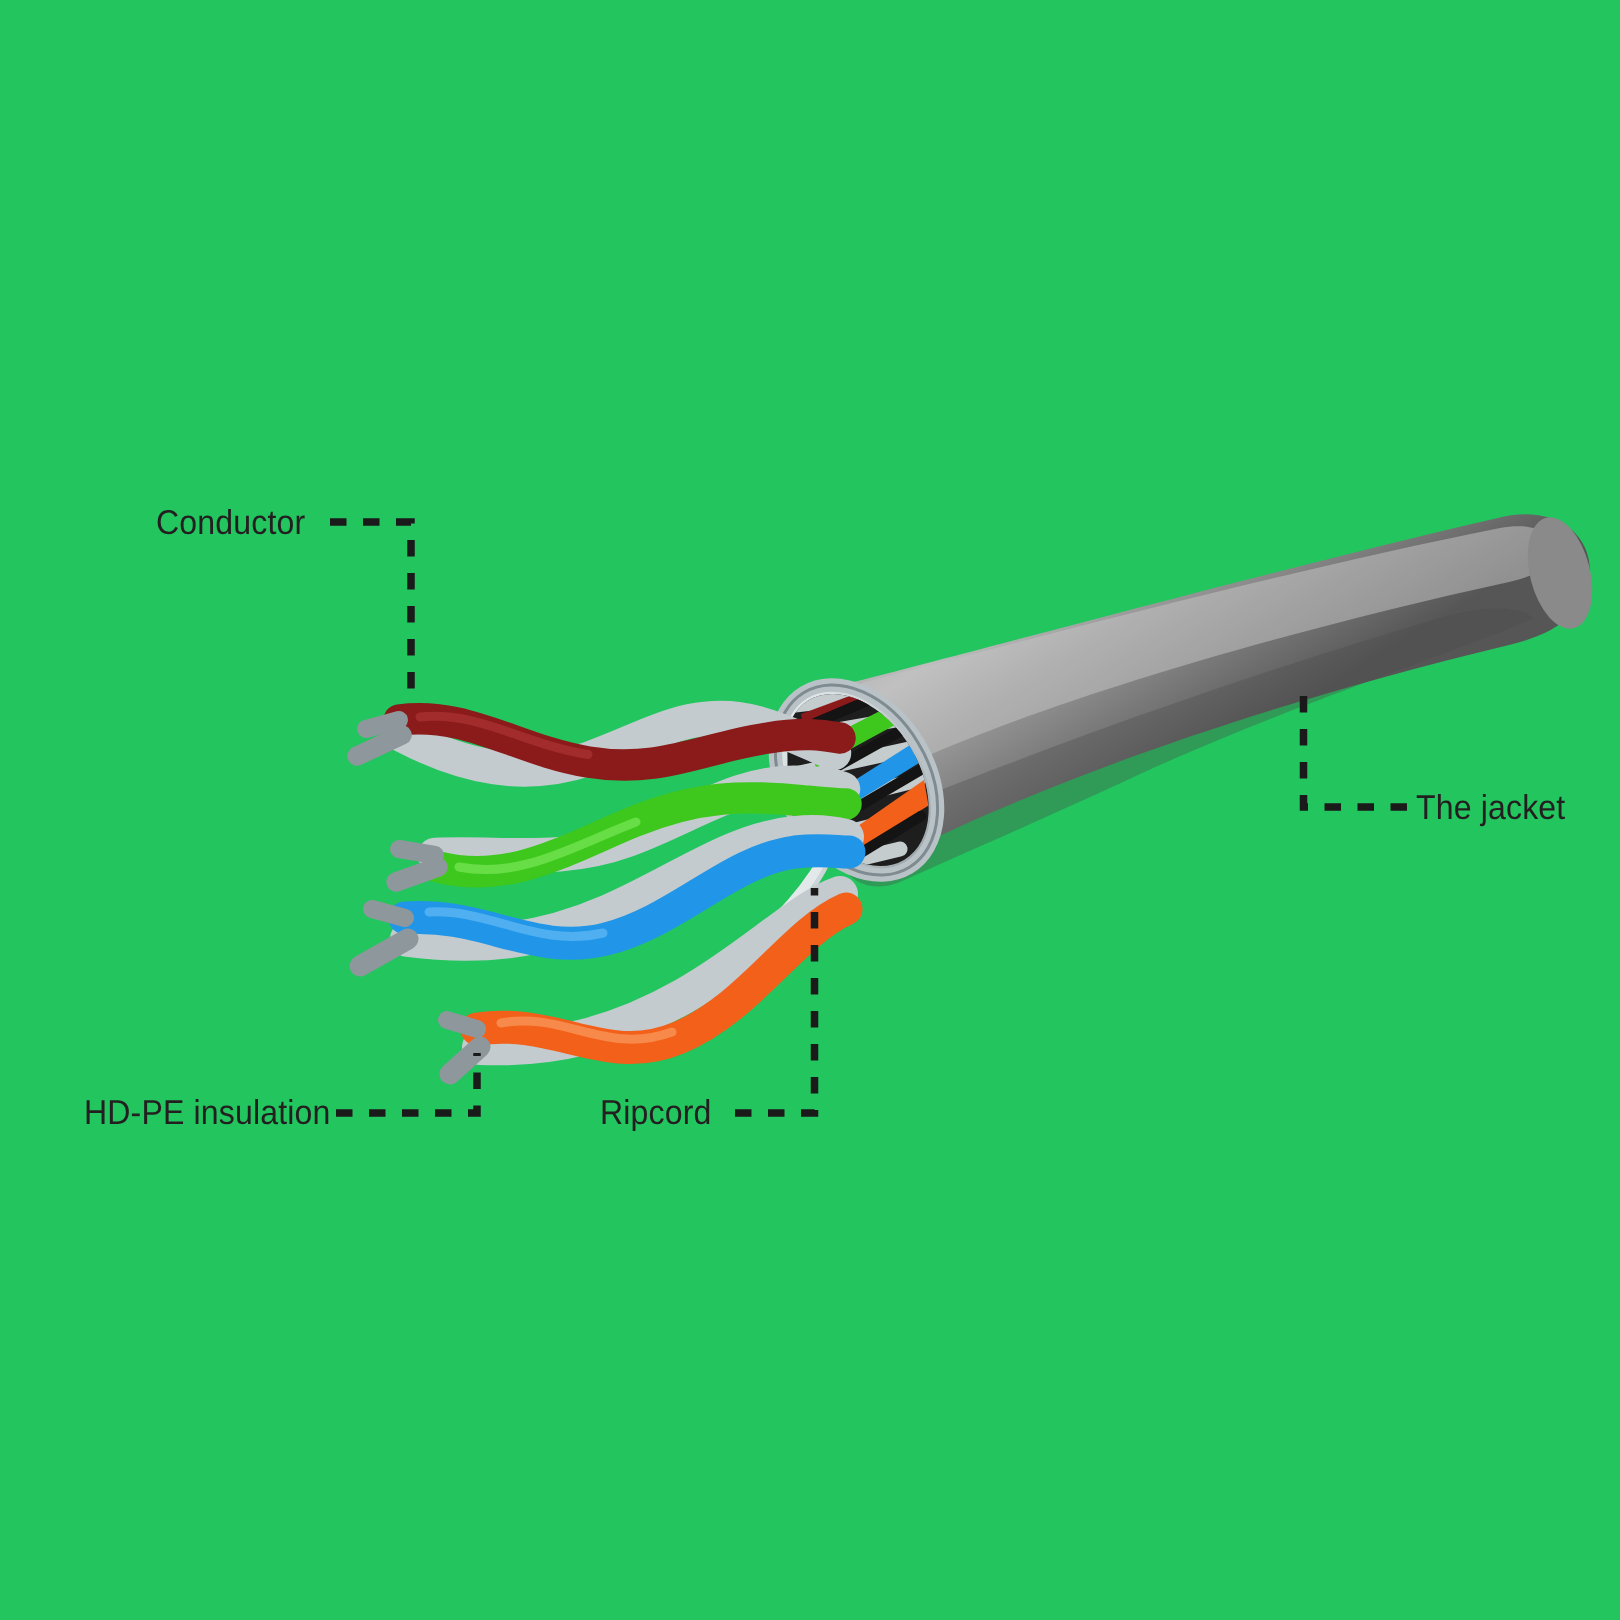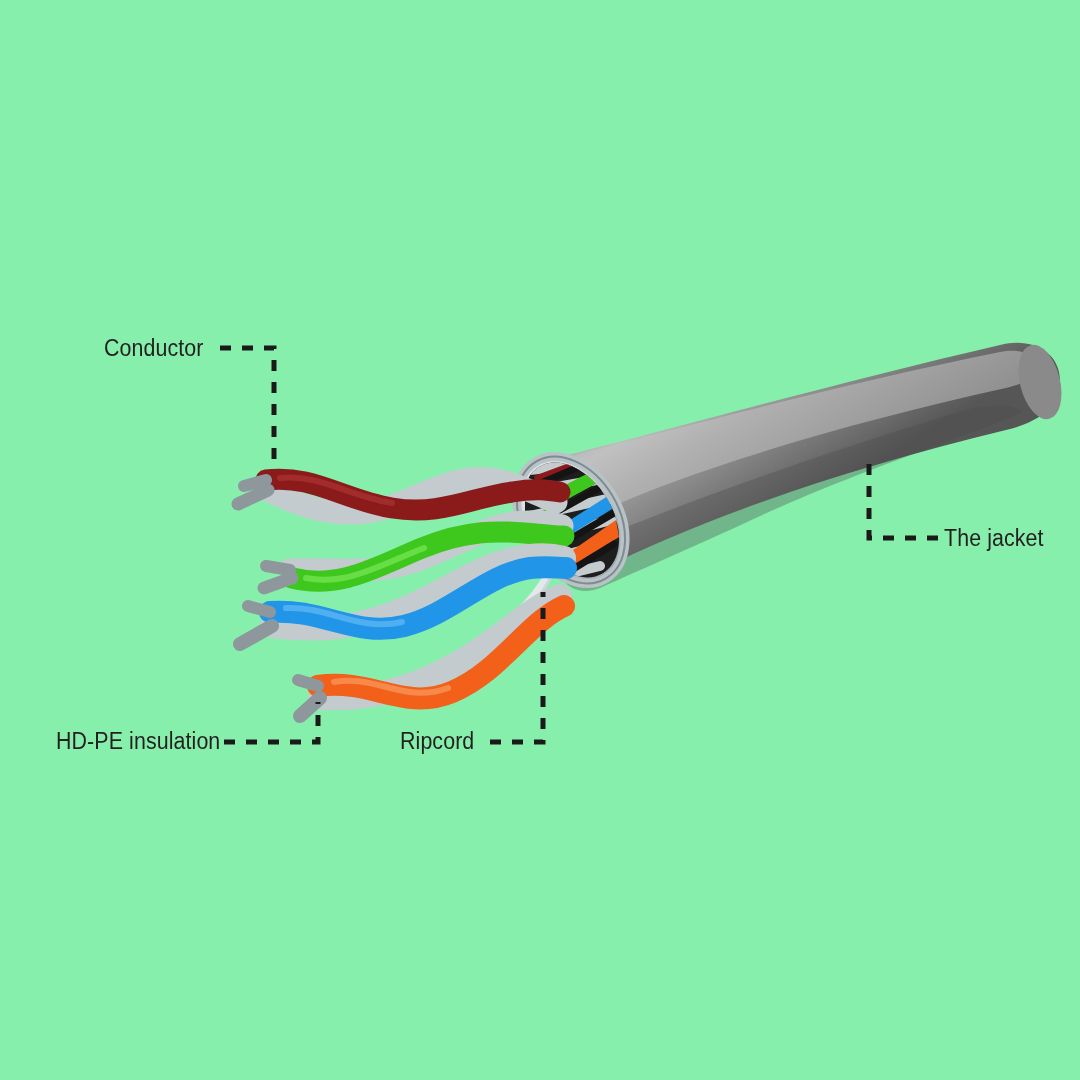--- a/index.html
+++ b/index.html
@@ -4,21 +4,21 @@
 <style>
   html, body {
     margin: 0;
     padding: 0;
     background: #ffffff;
   }
   #canvas {
     position: relative;
     width: 1080px;
     height: 1080px;
-    background: #86efac;
+    background: #22c55e;
     overflow: hidden;
     font-family: "Liberation Sans", sans-serif;
   }
   #diagram-svg {
     position: absolute;
     left: 0;
     top: 0;
     width: 1080px;
     height: 1080px;
     display: block;

